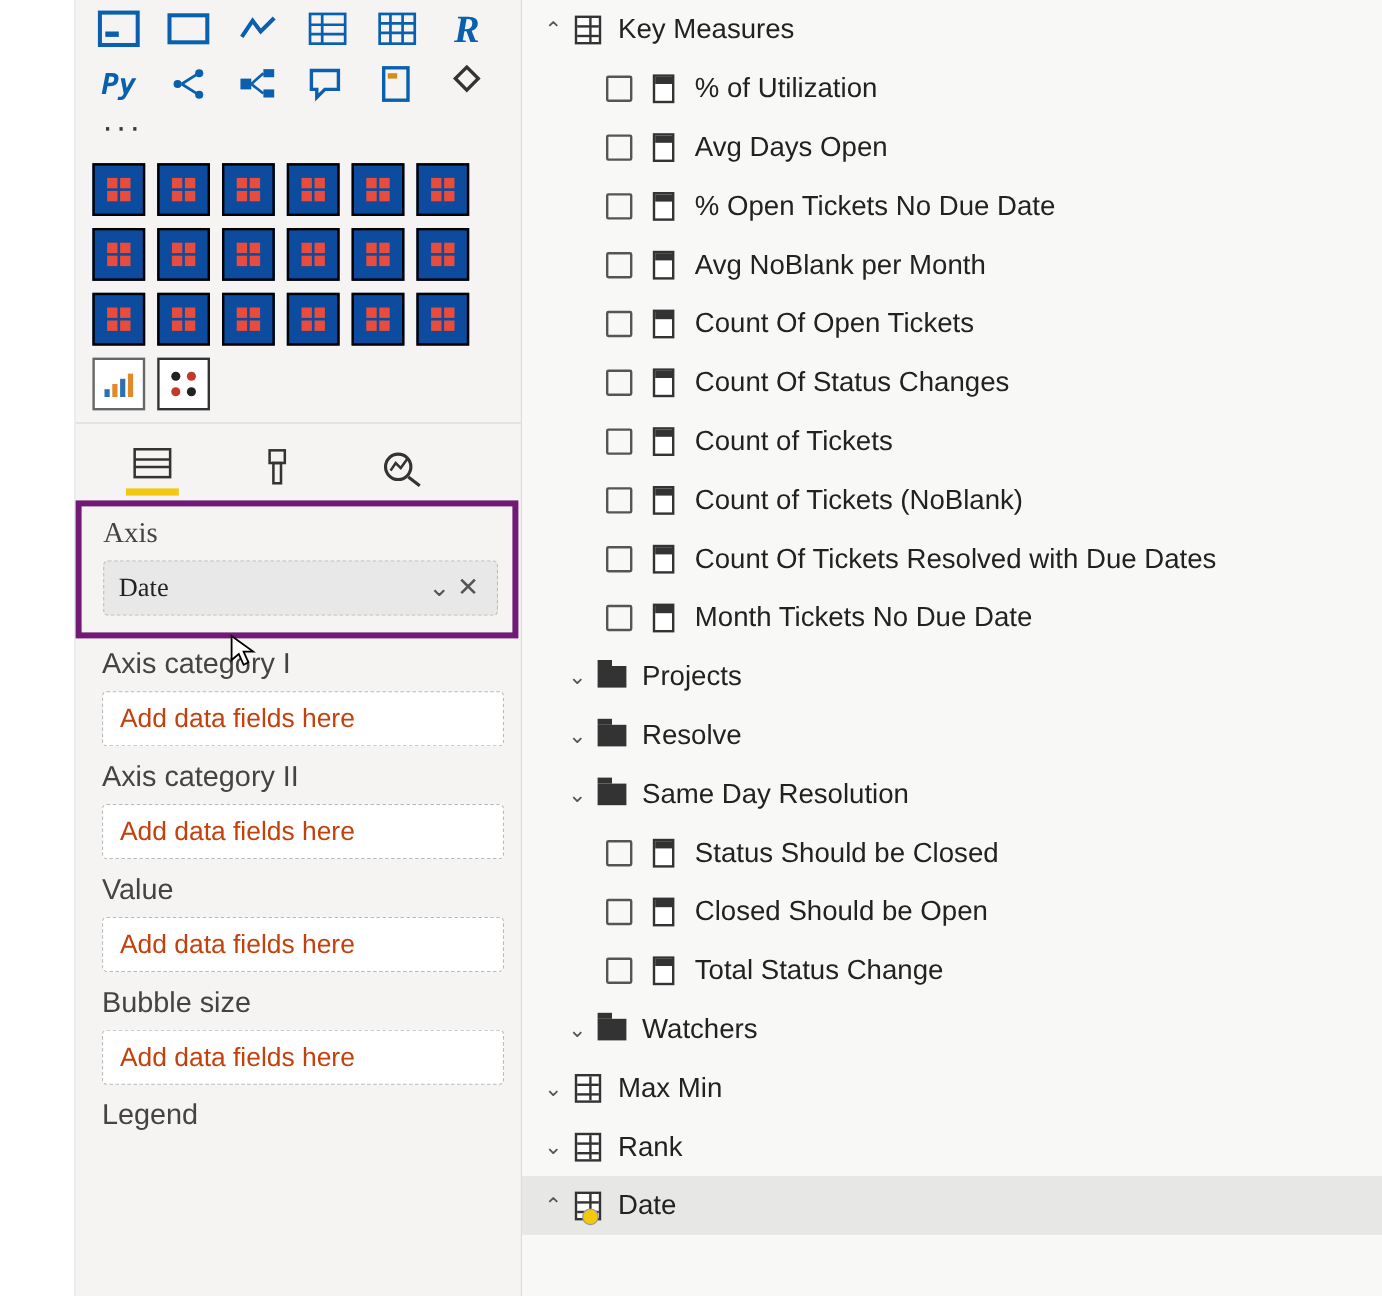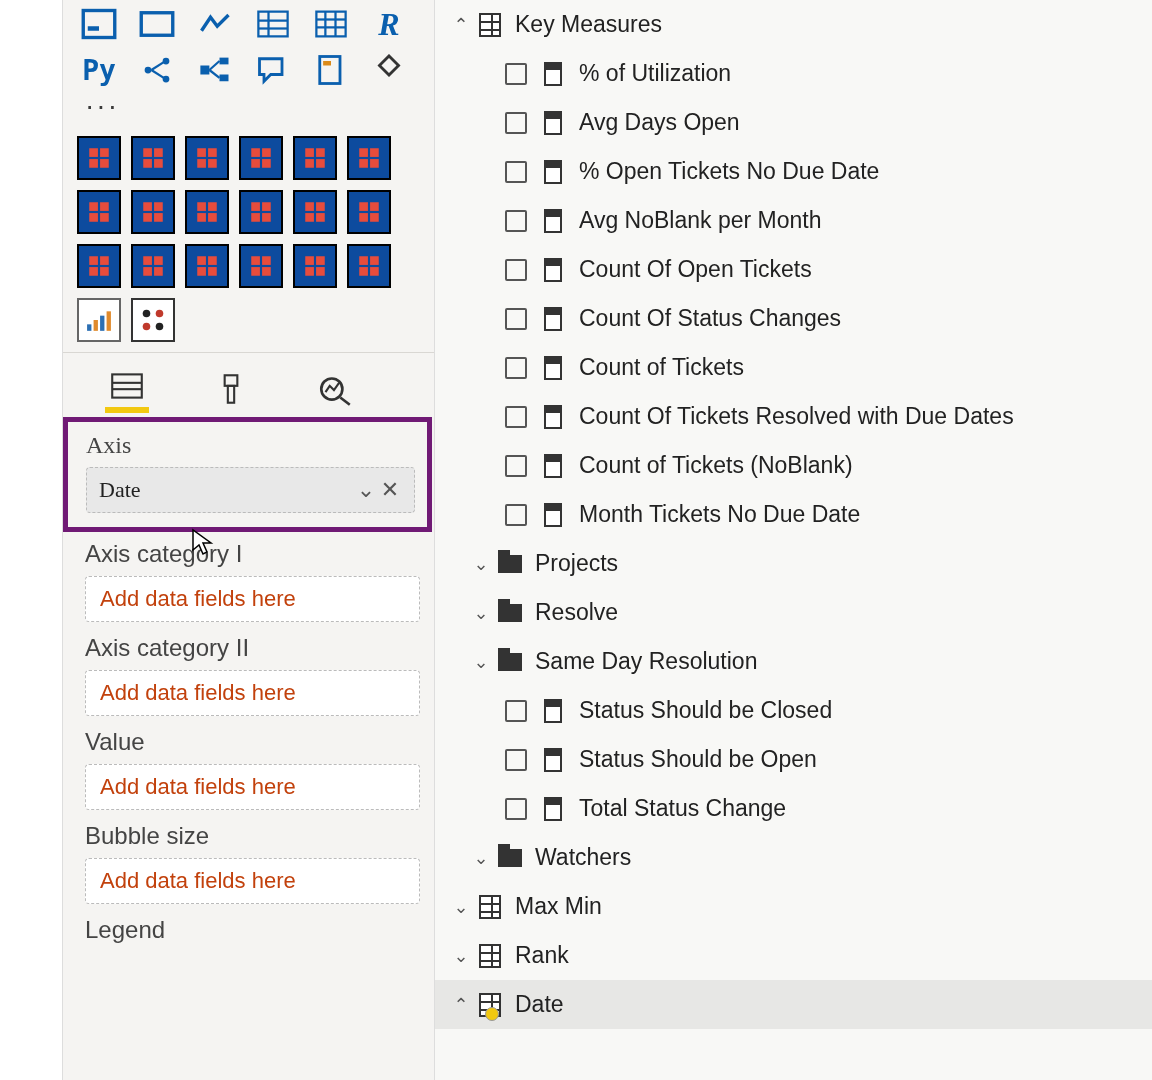--- a/index.html
+++ b/index.html
@@ -28,21 +28,21 @@
     padding: 4px 14px 0 14px;
   }
   .viz-icons-row.second { padding-top: 6px; }
   .iconbtn {
     width: 44px; height: 40px;
     display:flex; align-items:center; justify-content:center;
     color:#0a4c86; font-weight:bold; font-size:24px;
     cursor:pointer;
   }
   .iconbtn svg { width:36px; height:32px; }
-  .iconbtn.py { color:#0a5fae; font-family:Consolas,monospace; font-size:28px; }
+  .iconbtn.py { color:#0a5fae; font-family:Consolas,monospace; font-size:24px;font-style:italic; }
   .ellipsis { padding: 0 14px 6px 22px; color:#3a3a3a; font-size:28px; letter-spacing:2px; }
   .custom-grid {
     padding: 8px 14px 10px 14px;
     display:flex; flex-direction:column; gap:10px;
   }
   .cv-row { display:flex; gap:10px; }
   .cv {
     width:44px; height:44px;
     background:#0d4b9e;
     border:2px solid #000;
@@ -510,28 +510,28 @@
       <span class="mic">
         <span class="calc-ic"></span>
       </span>
       <span class="flabel">Count of Tickets</span>
     </div>
   <div class="fmeasure">
       <span class="chk"></span>
       <span class="mic">
         <span class="calc-ic"></span>
       </span>
+      <span class="flabel">Count of Tickets (NoBlank)</span>
+    </div>
+  <div class="fmeasure">
+      <span class="chk"></span>
+      <span class="mic">
+        <span class="calc-ic"></span>
+      </span>
       <span class="flabel">Count Of Tickets Resolved with Due Dates</span>
-    </div>
-  <div class="fmeasure">
-      <span class="chk"></span>
-      <span class="mic">
-        <span class="calc-ic"></span>
-      </span>
-      <span class="flabel">Count of Tickets (NoBlank)</span>
     </div>
   <div class="fmeasure">
       <span class="chk"></span>
       <span class="mic">
         <span class="calc-ic"></span>
       </span>
       <span class="flabel">Month Tickets No Due Date</span>
     </div>
 
   <div class="fnode" style="padding-left:32px;">
@@ -561,21 +561,21 @@
       <span class="mic">
         <span class="calc-ic"></span>
       </span>
       <span class="flabel">Status Should be Closed</span>
     </div>
   <div class="fmeasure">
       <span class="chk"></span>
       <span class="mic">
         <span class="calc-ic"></span>
       </span>
-      <span class="flabel">Status Should be Open</span>
+      <span class="flabel">Closed Should be Open</span>
     </div>
   <div class="fmeasure">
       <span class="chk"></span>
       <span class="mic">
         <span class="calc-ic"></span>
       </span>
       <span class="flabel">Total Status Change</span>
     </div>
 
   <div class="fnode" style="padding-left:32px;">

